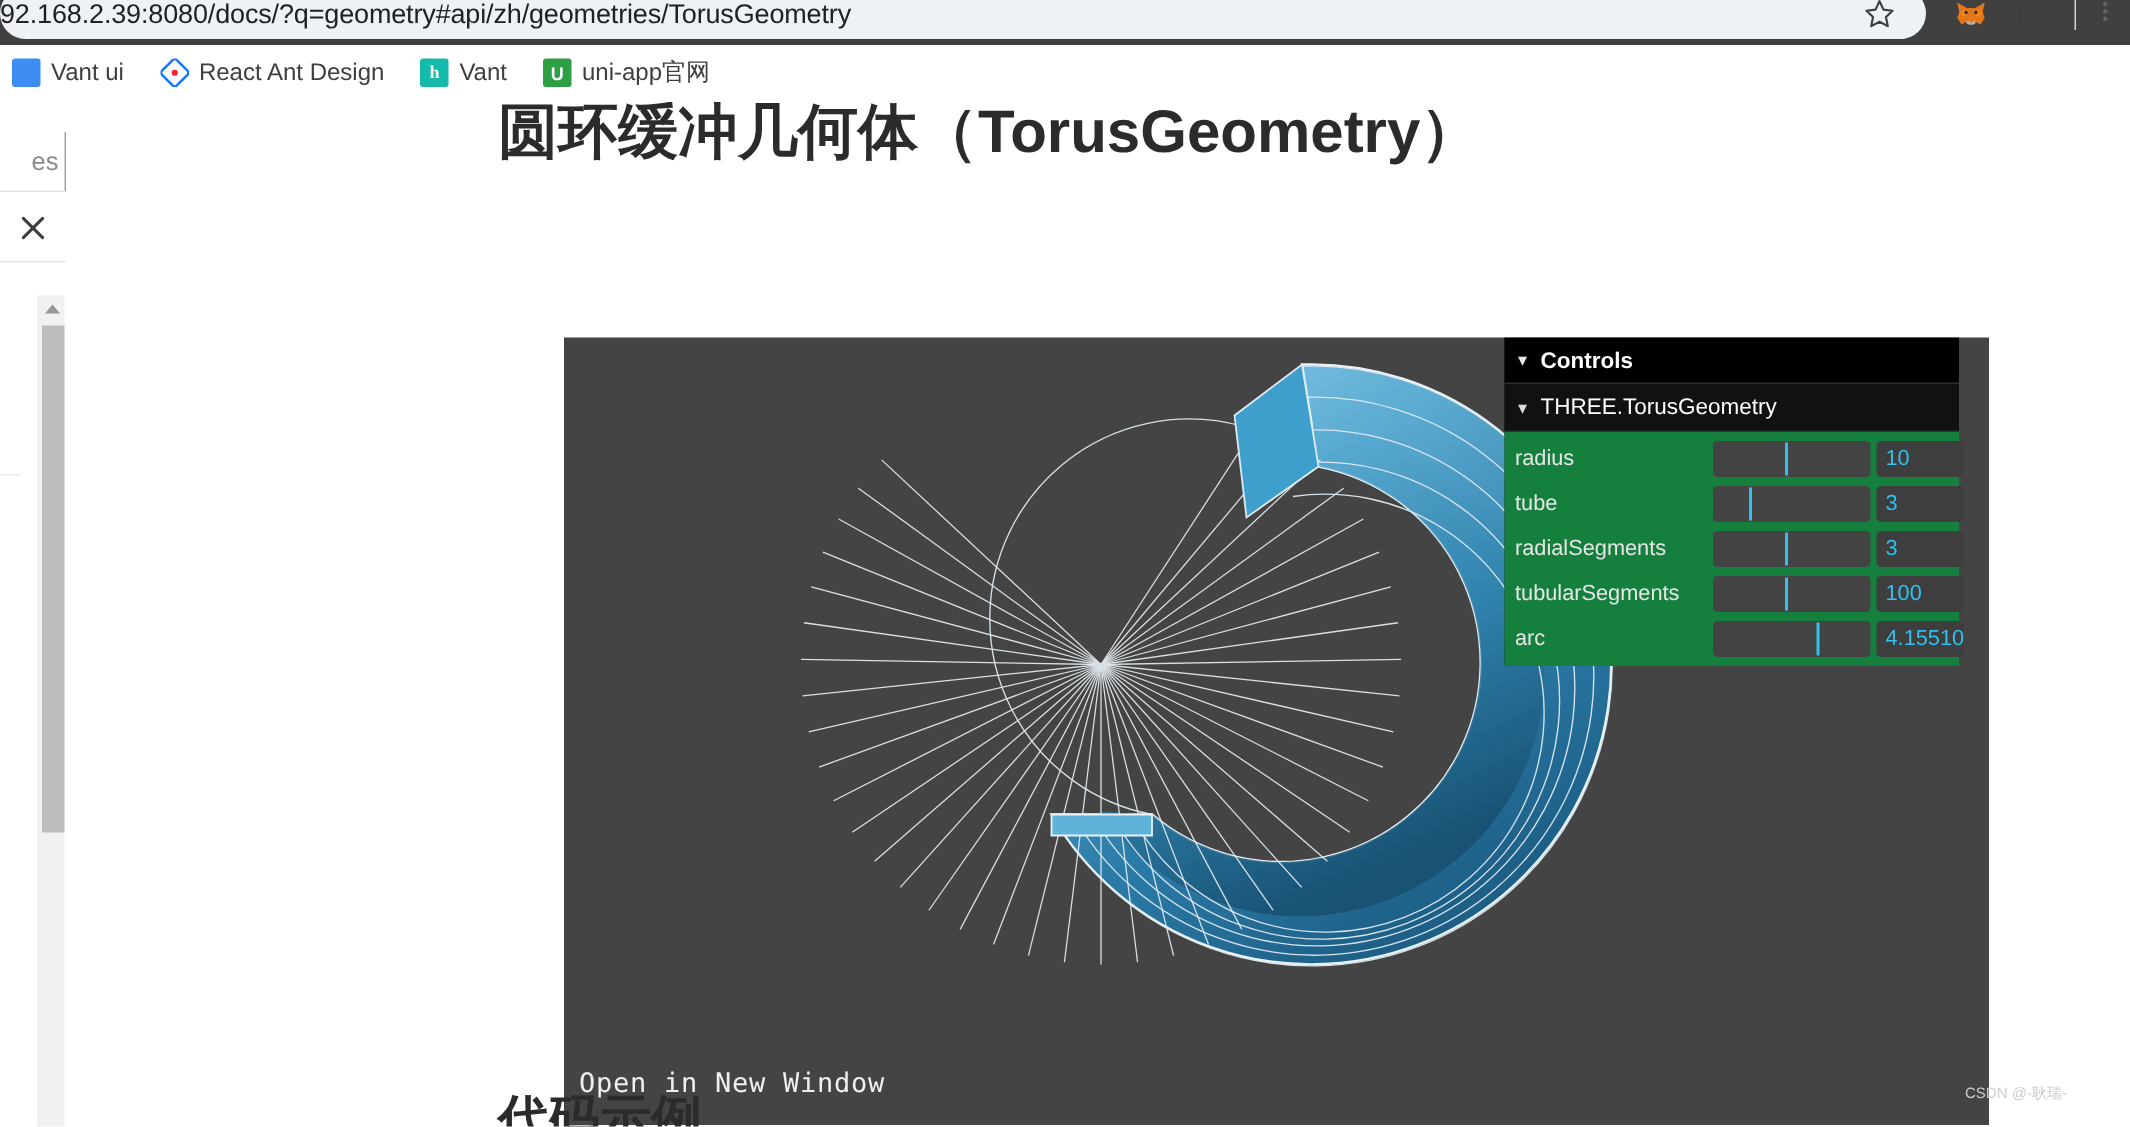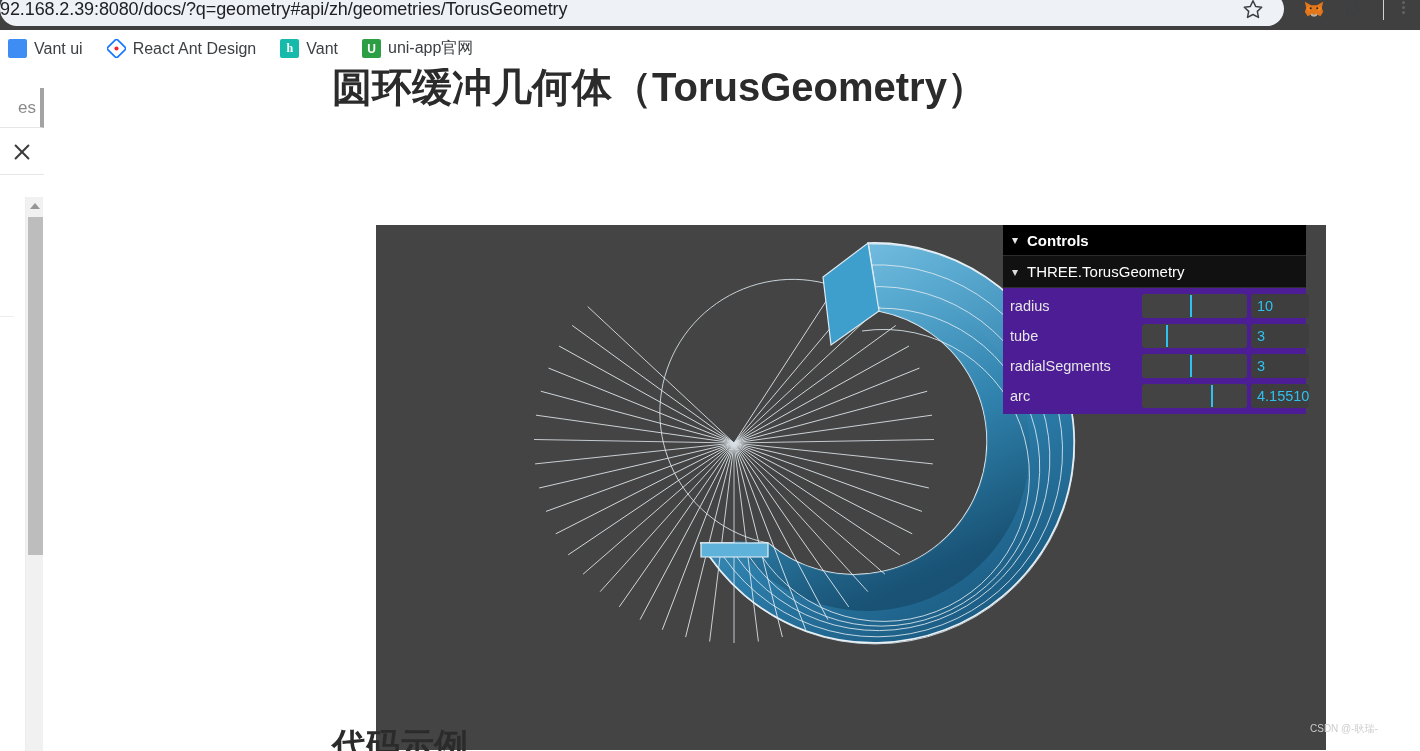--- a/index.html
+++ b/index.html
@@ -83,21 +83,21 @@
              align-items:center; justify-content:center;}
 
   
   #left-sidebar {
     position: absolute; left: 0; top: 68px; width: 45px; height: 683px;
     background: #ffffff;
   }
   #sidebar-top-label {
     position: absolute; left: 0; top: 20px; width: 45px; height: 40px;
     border-bottom: 1px solid #e6e6e6;
-    border-right: 5px solid #a3a3a3;
+    border-right: 2px solid #a3a3a3;
     display: flex; align-items: center; justify-content: flex-end;
     padding-right: 4px;
   }
   #sidebar-top-label span { font-size: 17px; color: #8a8a8a; }
   #sidebar-close {
     position: absolute; left: 0; top: 61px; width: 45px; height: 46px;
     border-bottom: 1px solid #e6e6e6;
     border-right: 1px solid #e6e6e6;
     display: flex; align-items: center; justify-content: center;
   }
@@ -183,21 +183,21 @@
 
   #gui-folder-bar {
     height: 32px; background: #111111;
     display: flex; align-items: center; gap: 9px;
     padding-left: 9px;
     border-bottom: 1px solid #2f2f2f;
   }
   #gui-folder-bar .chev { color: #dcdcdc; font-size: 12px; line-height: 1; }
   #gui-folder-bar .label { color: #ffffff; font-size: 15px; }
 
-  #gui-rows { background: #4c1d95; padding: 3px 0 3px 0; }
+  #gui-rows { background: #15803d; padding: 3px 0 3px 0; }
   .gui-row {
     height: 30px;
     display: flex; align-items: center;
     padding: 0 5px 0 7px;
   }
   .gui-row .g-name {
     width: 132px; flex: 0 0 132px;
     color: #e6e6e6; font-size: 14.5px;
     white-space: nowrap; overflow: hidden;
   }
@@ -419,20 +419,21 @@
           <path d="M 503 86 A 133 133 0 1 0 392 318"></path>
         </g>
 
         <path d="M 492 18 L 503 86 L 455 120 L 447 52 Z" fill="#3e9fcd" stroke="#dfeaf1" stroke-width="1.2"></path>
         <path d="M 325 318 L 392 318 L 392 332 L 325 332 Z" fill="#5fb3da" stroke="#e9f2f7" stroke-width="1.2"></path>
       </g>
 
       <rect x="0" y="0" width="950" height="525" fill="none"></rect>
     </svg>
 
+    <div id="open-new-window">Open in New Window</div>
 
     <div id="gui-panel">
 
       <div id="gui-title-bar">
         <span class="chev">▾</span>
         <span class="label">Controls</span>
       </div>
 
       <div id="gui-folder-bar">
         <span class="chev">▾</span>
@@ -458,20 +459,27 @@
         </div>
 
         <div class="gui-row">
           <span class="g-name">radialSegments</span>
           <div class="gui-slider">
             <span class="knob" style="left:46%"></span>
           </div>
           <div class="gui-value">3</div>
         </div>
 
+        <div class="gui-row">
+          <span class="g-name">tubularSegments</span>
+          <div class="gui-slider">
+            <span class="knob" style="left:46%"></span>
+          </div>
+          <div class="gui-value">100</div>
+        </div>
 
         <div class="gui-row">
           <span class="g-name">arc</span>
           <div class="gui-slider">
             <span class="knob" style="left:66%"></span>
           </div>
           <div class="gui-value">4.155100</div>
         </div>
 
       </div>

